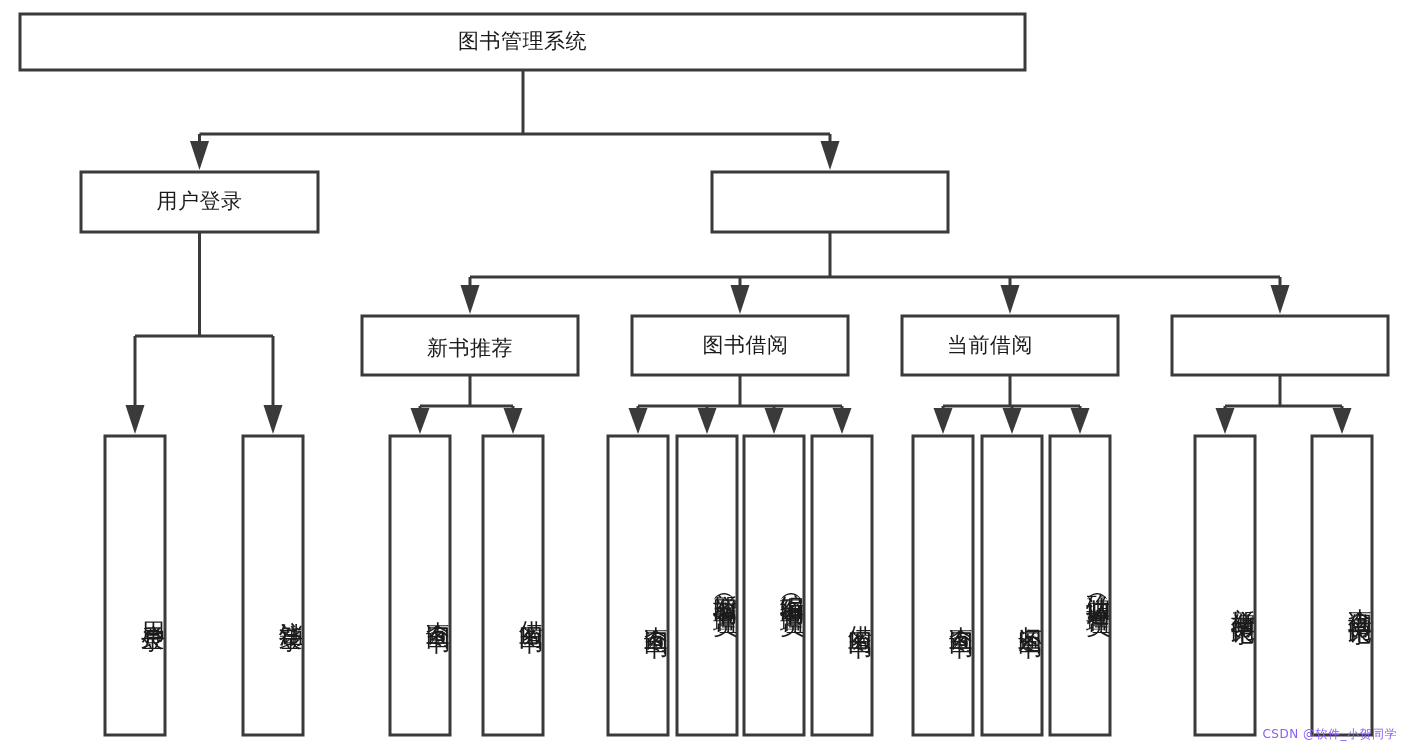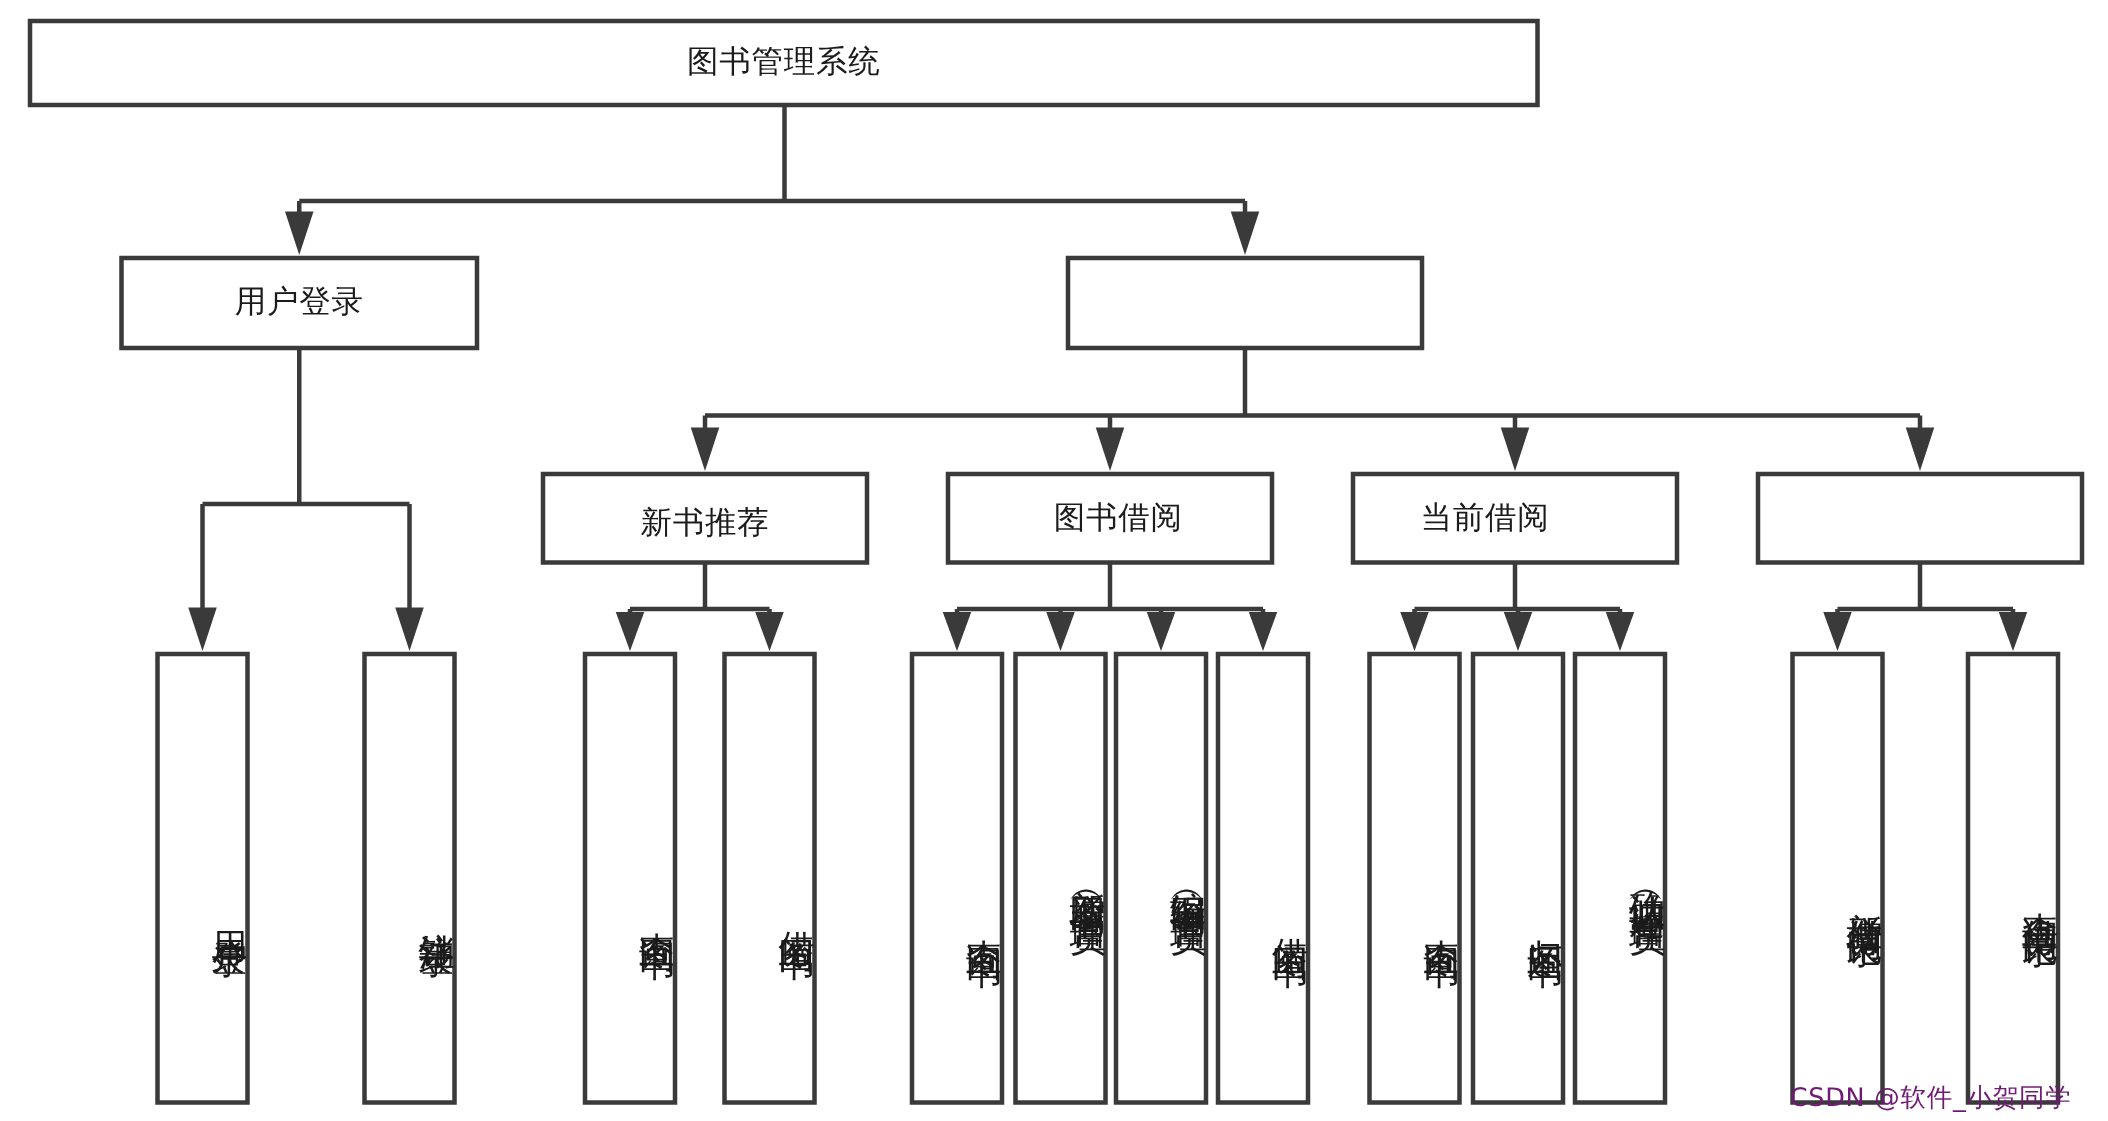--- a/index.html
+++ b/index.html
@@ -56,24 +56,24 @@
     text-orientation: upright;
     font-size: 24px;
     letter-spacing: 3px;
     line-height: 1;
     padding-top: 6px;
     padding-bottom: 6px;
     align-items: flex-start;
   }
   .watermark {
     position: absolute;
-    right: 24px;
+    right: 8px;
     bottom: 4px;
-    font-size: 17px;
-    color: #701a75;
+    font-size: 12px;
+    color: #8b5cf6;
     letter-spacing: 0.5px;
     white-space: nowrap;
   }
 </style>
 </head>
 <body>
 
 <div id="diagram-root">
 
   <svg class="canvas" viewBox="0 0 1405 747">

